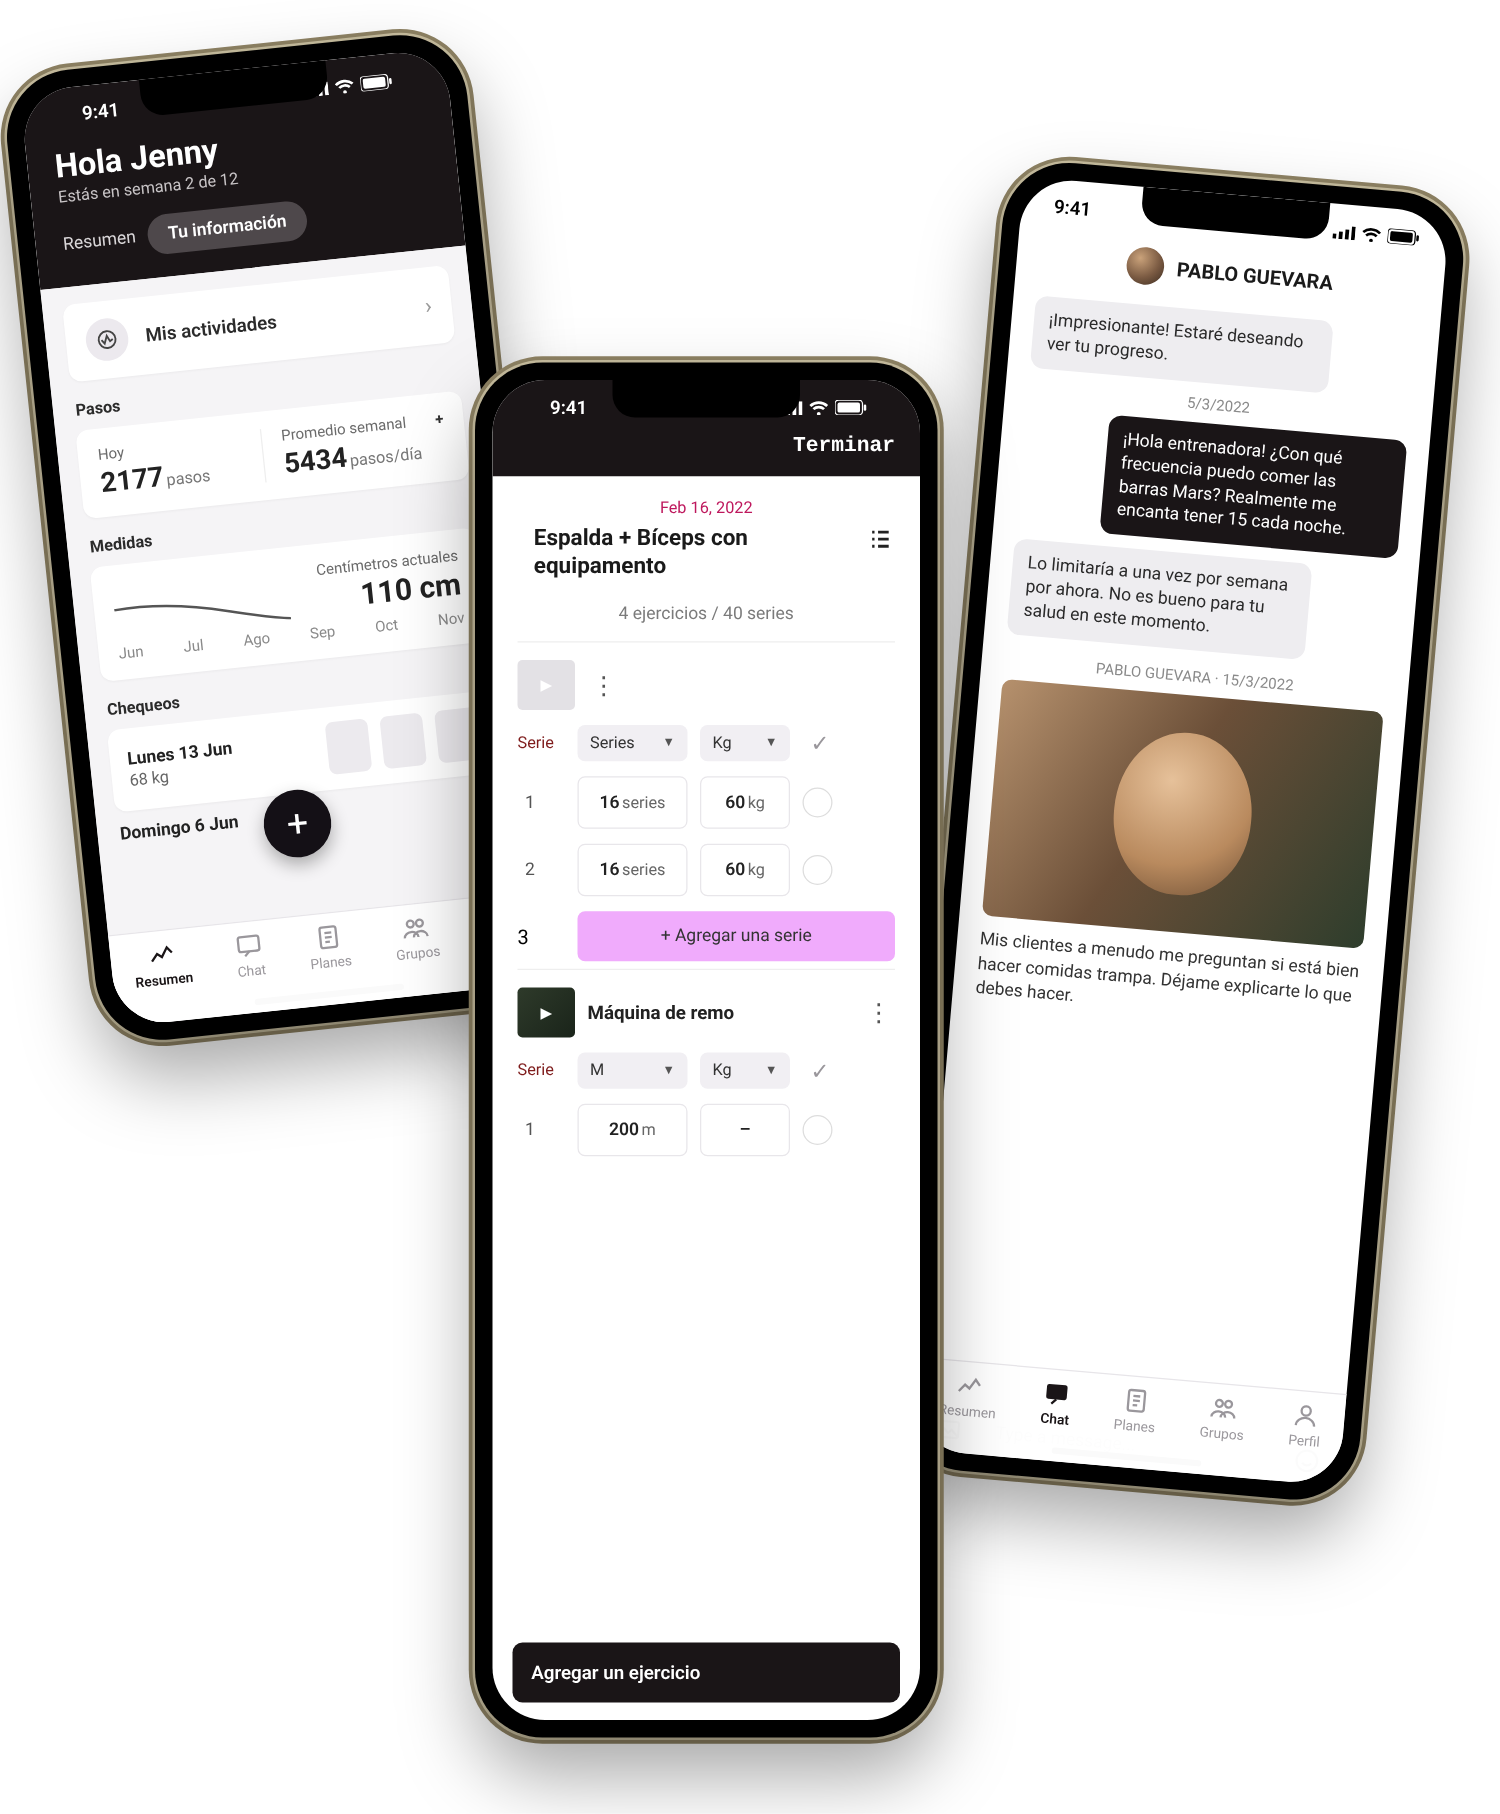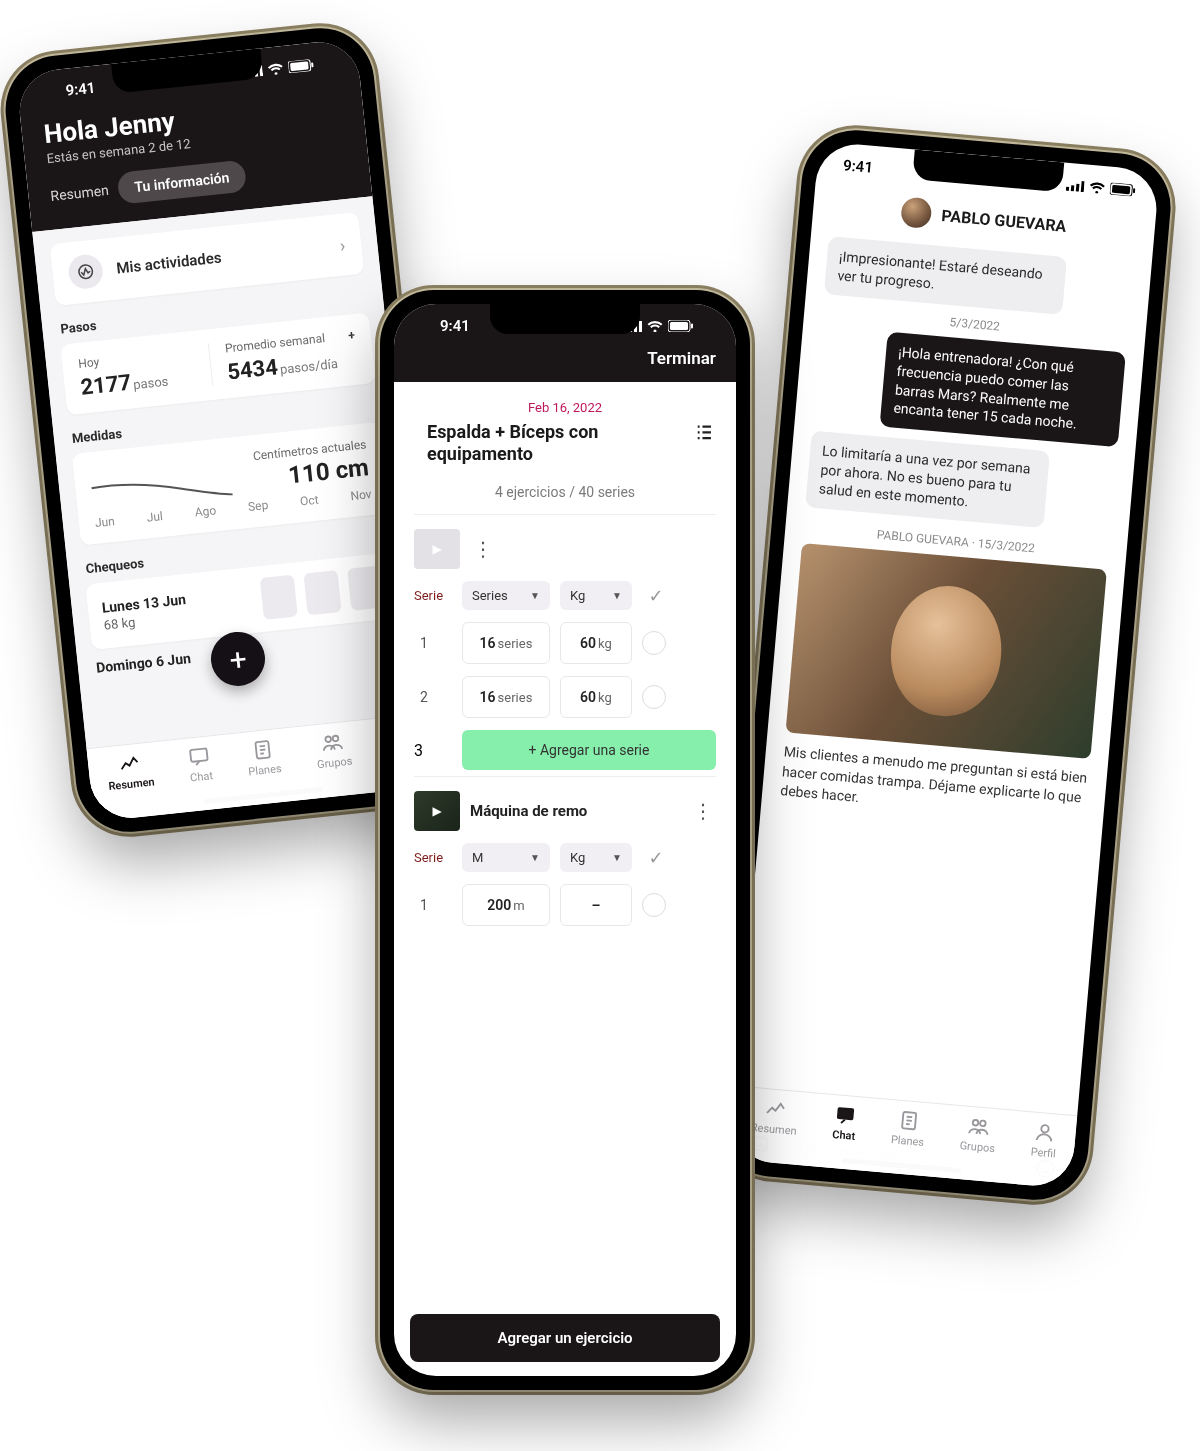--- a/index.html
+++ b/index.html
@@ -122,21 +122,21 @@
     z-index:30;
   }
   .tabbtn { display:flex; flex-direction:column; align-items:center; gap:3px; color:#9a979c; font-size:11px; }
   .tabbtn.active { color:#1a1517; font-weight:600; }
   .tabbtn svg { width:22px; height:22px; }
 
   
   .phone2 { top: 290px; left: 380px; height: 1100px; z-index:5; }
   .phone2 .screen { background:#fff; }
   .p2-header { background:#1a1517; color:#fff; padding:0 20px 14px 20px; text-align:right; }
-  .p2-header .term { font-size:17px; font-weight:600; }
+  .p2-header .term { font-size:17px; font-weight:600;font-family:Liberation Mono, monospace; }
 
   .p2-body { flex:1; padding: 18px 20px 90px 20px; overflow:hidden; position:relative; }
   .p2-date { font-size:13px; color:#be185d;text-align:center; }
   .p2-title { font-size:18px; font-weight:700; color:#1a1a1a; margin-top:6px; line-height:1.2;margin-left:13px; }
   .p2-title-row { display:flex; align-items:flex-start; justify-content:space-between; }
   .list-toggle { width:24px; height:24px; color:#333; margin-top:6px; }
   .p2-summary { text-align:center; font-size:14px; color:#7b7b7b; margin:20px 0 14px 0; }
 
   .exercise { border-top:1px solid #eee; padding:14px 0 6px 0; }
   .ex-head { display:flex; align-items:center; gap:10px; }
@@ -162,25 +162,25 @@
 
   .set-row .idx { font-size:14px; color:#555; padding-left:6px; }
   .value-box {
     background:#fff; border:1px solid #e8e6ea; border-radius:6px;
     padding:12px 10px; font-size:14px; font-weight:600; color:#222; text-align:center;
   }
   .value-box .u { font-weight:400; color:#666; font-size:13px; margin-left:2px;}
   .circ { width:24px; height:24px; border-radius:50%; border:1px solid #ddd; }
 
   .add-set-row { display:grid; grid-template-columns:38px 1fr; gap:10px; align-items:center; margin-top:12px; }
-  .add-set-btn { background:#86efac; border-radius:6px; text-align:center; padding:12px; font-size:14px; color:#333; }
+  .add-set-btn { background:#f0abfc; border-radius:6px; text-align:center; padding:12px; font-size:14px; color:#333; }
 
   .add-exercise-bar {
     position:absolute; left:16px; right:16px; bottom:14px;
-    background:#1a1517; color:#fff; text-align:center;
+    background:#1a1517; color:#fff; 
     padding:15px; border-radius:8px; font-size:15px; font-weight:600;
   }
 
   
   .phone3 { top: 140px; left: 760px; height: 1050px; transform: rotate(5deg); }
   .phone3 .screen { background:#fff; }
   .p3-title-row {
     display:flex; align-items:center; justify-content:center; gap:10px;
     padding: 4px 0 10px 0;
   }

